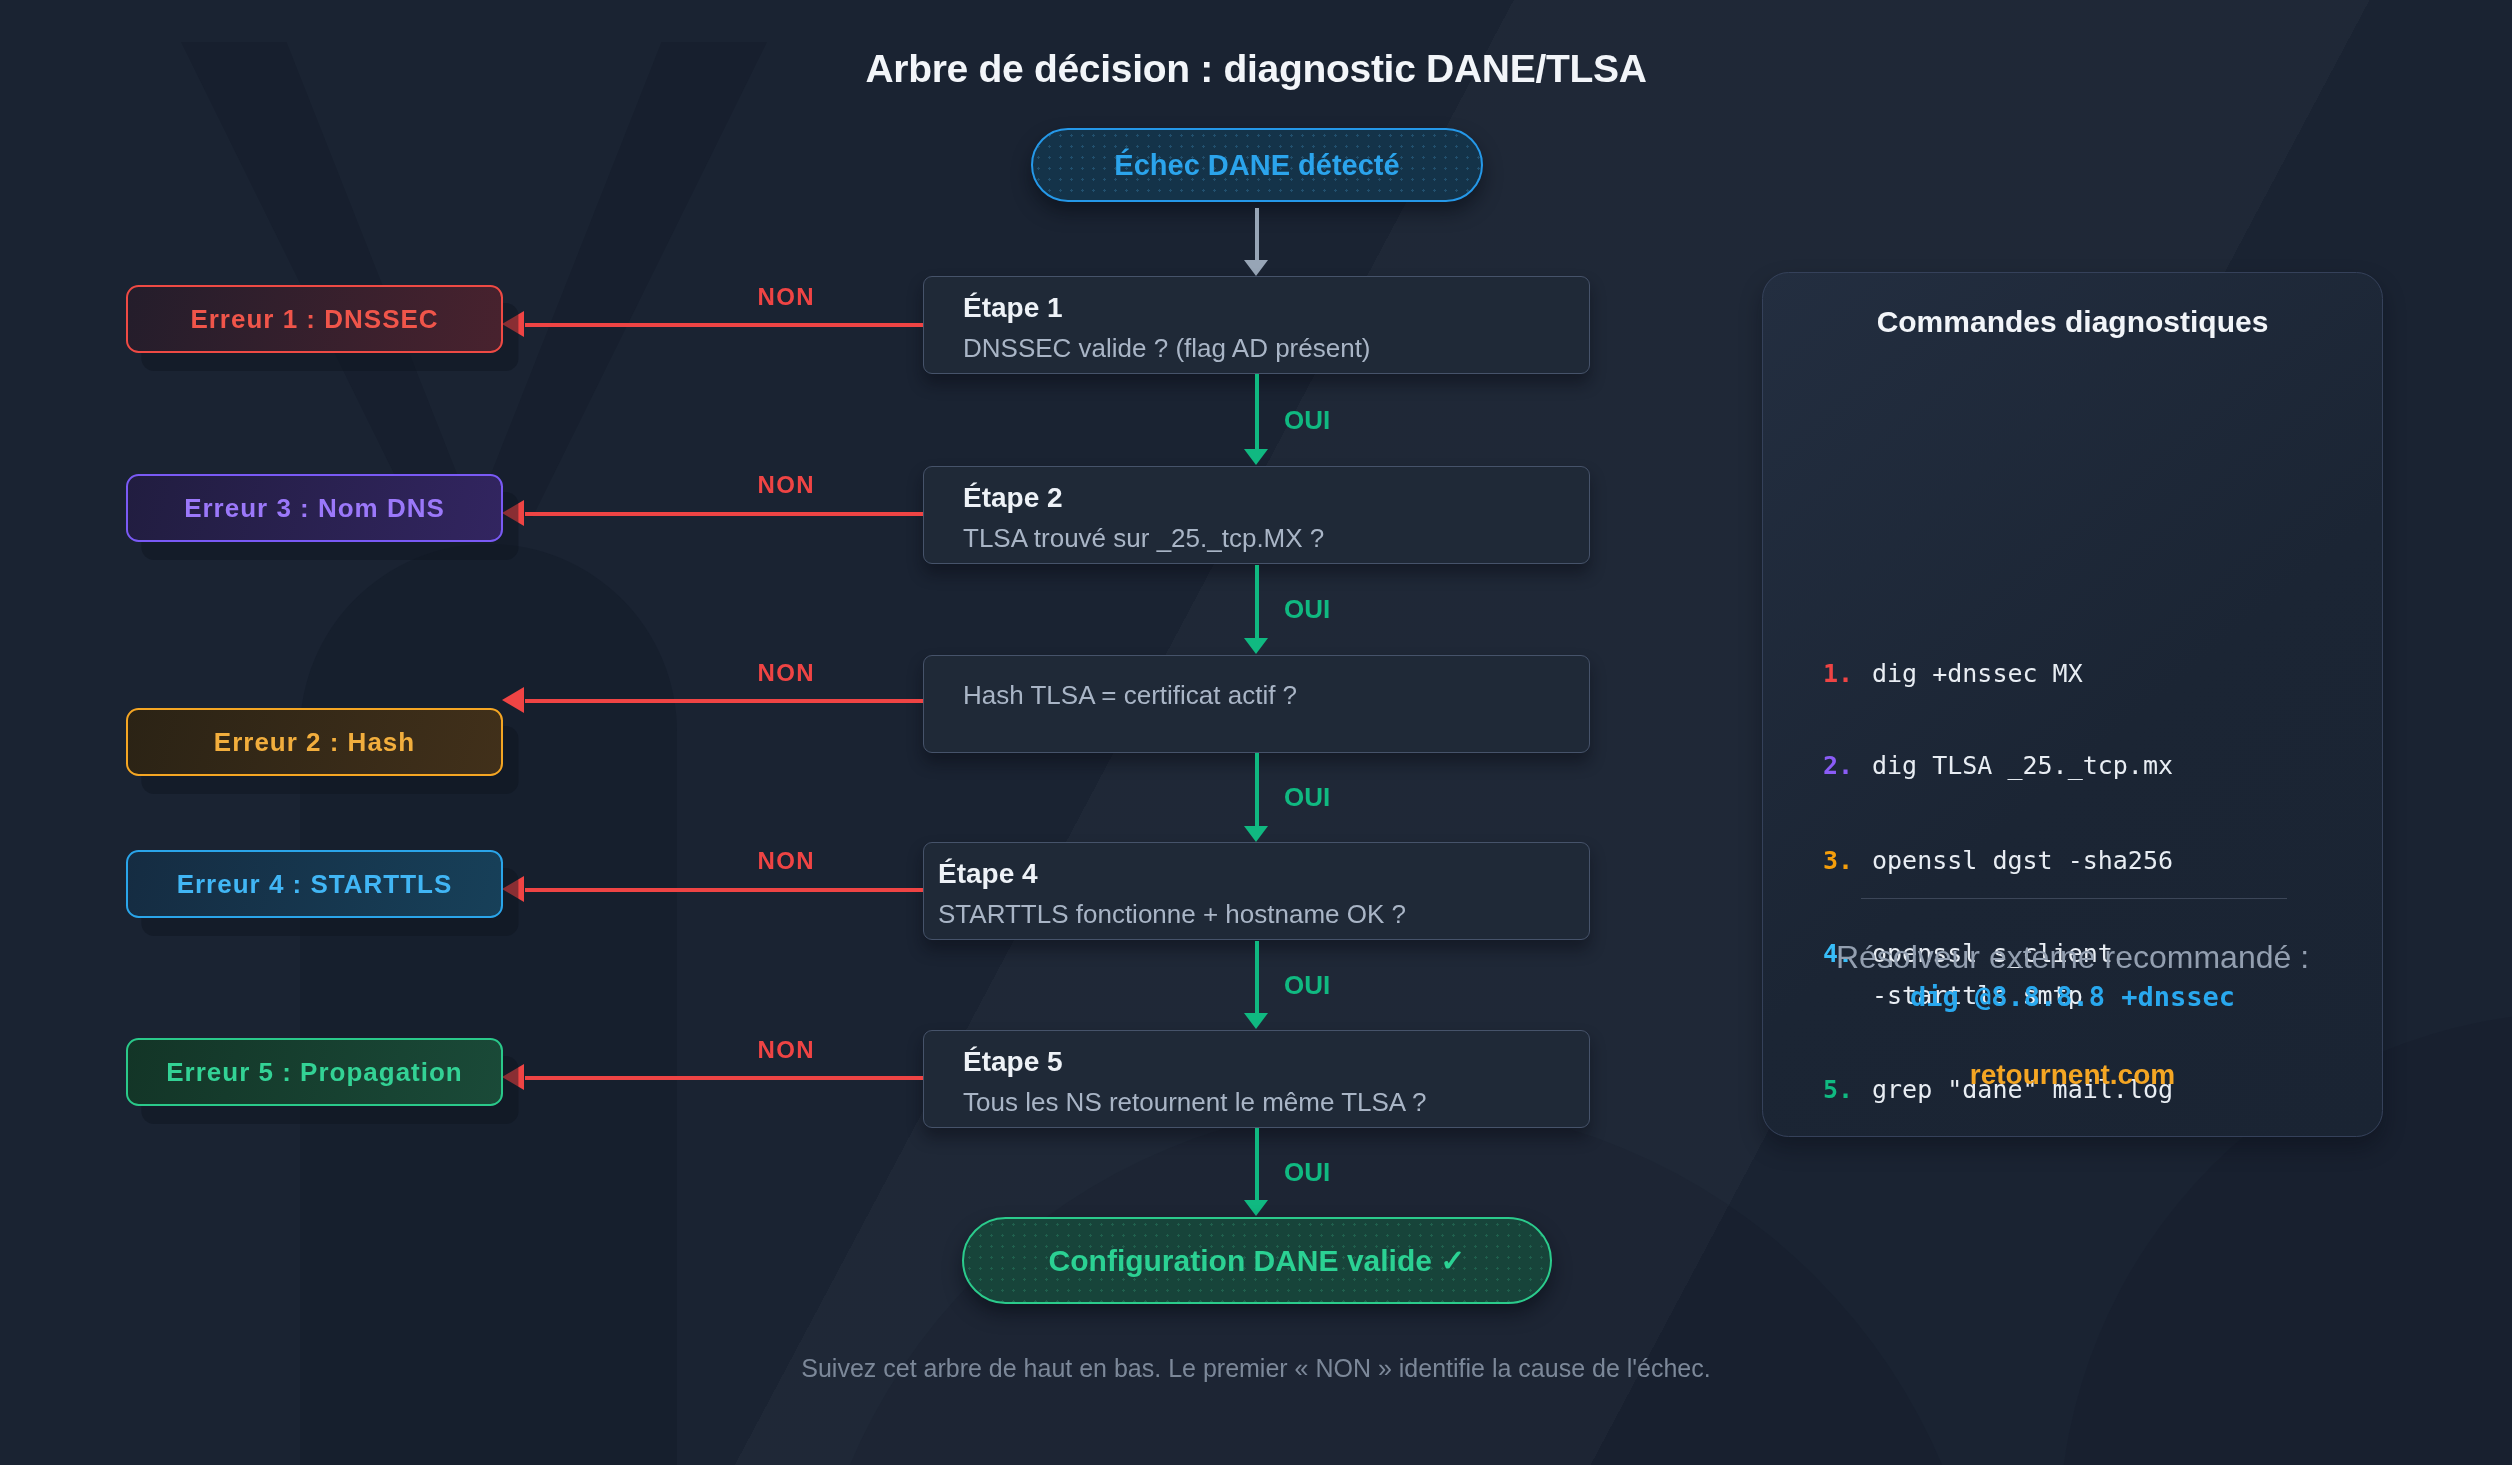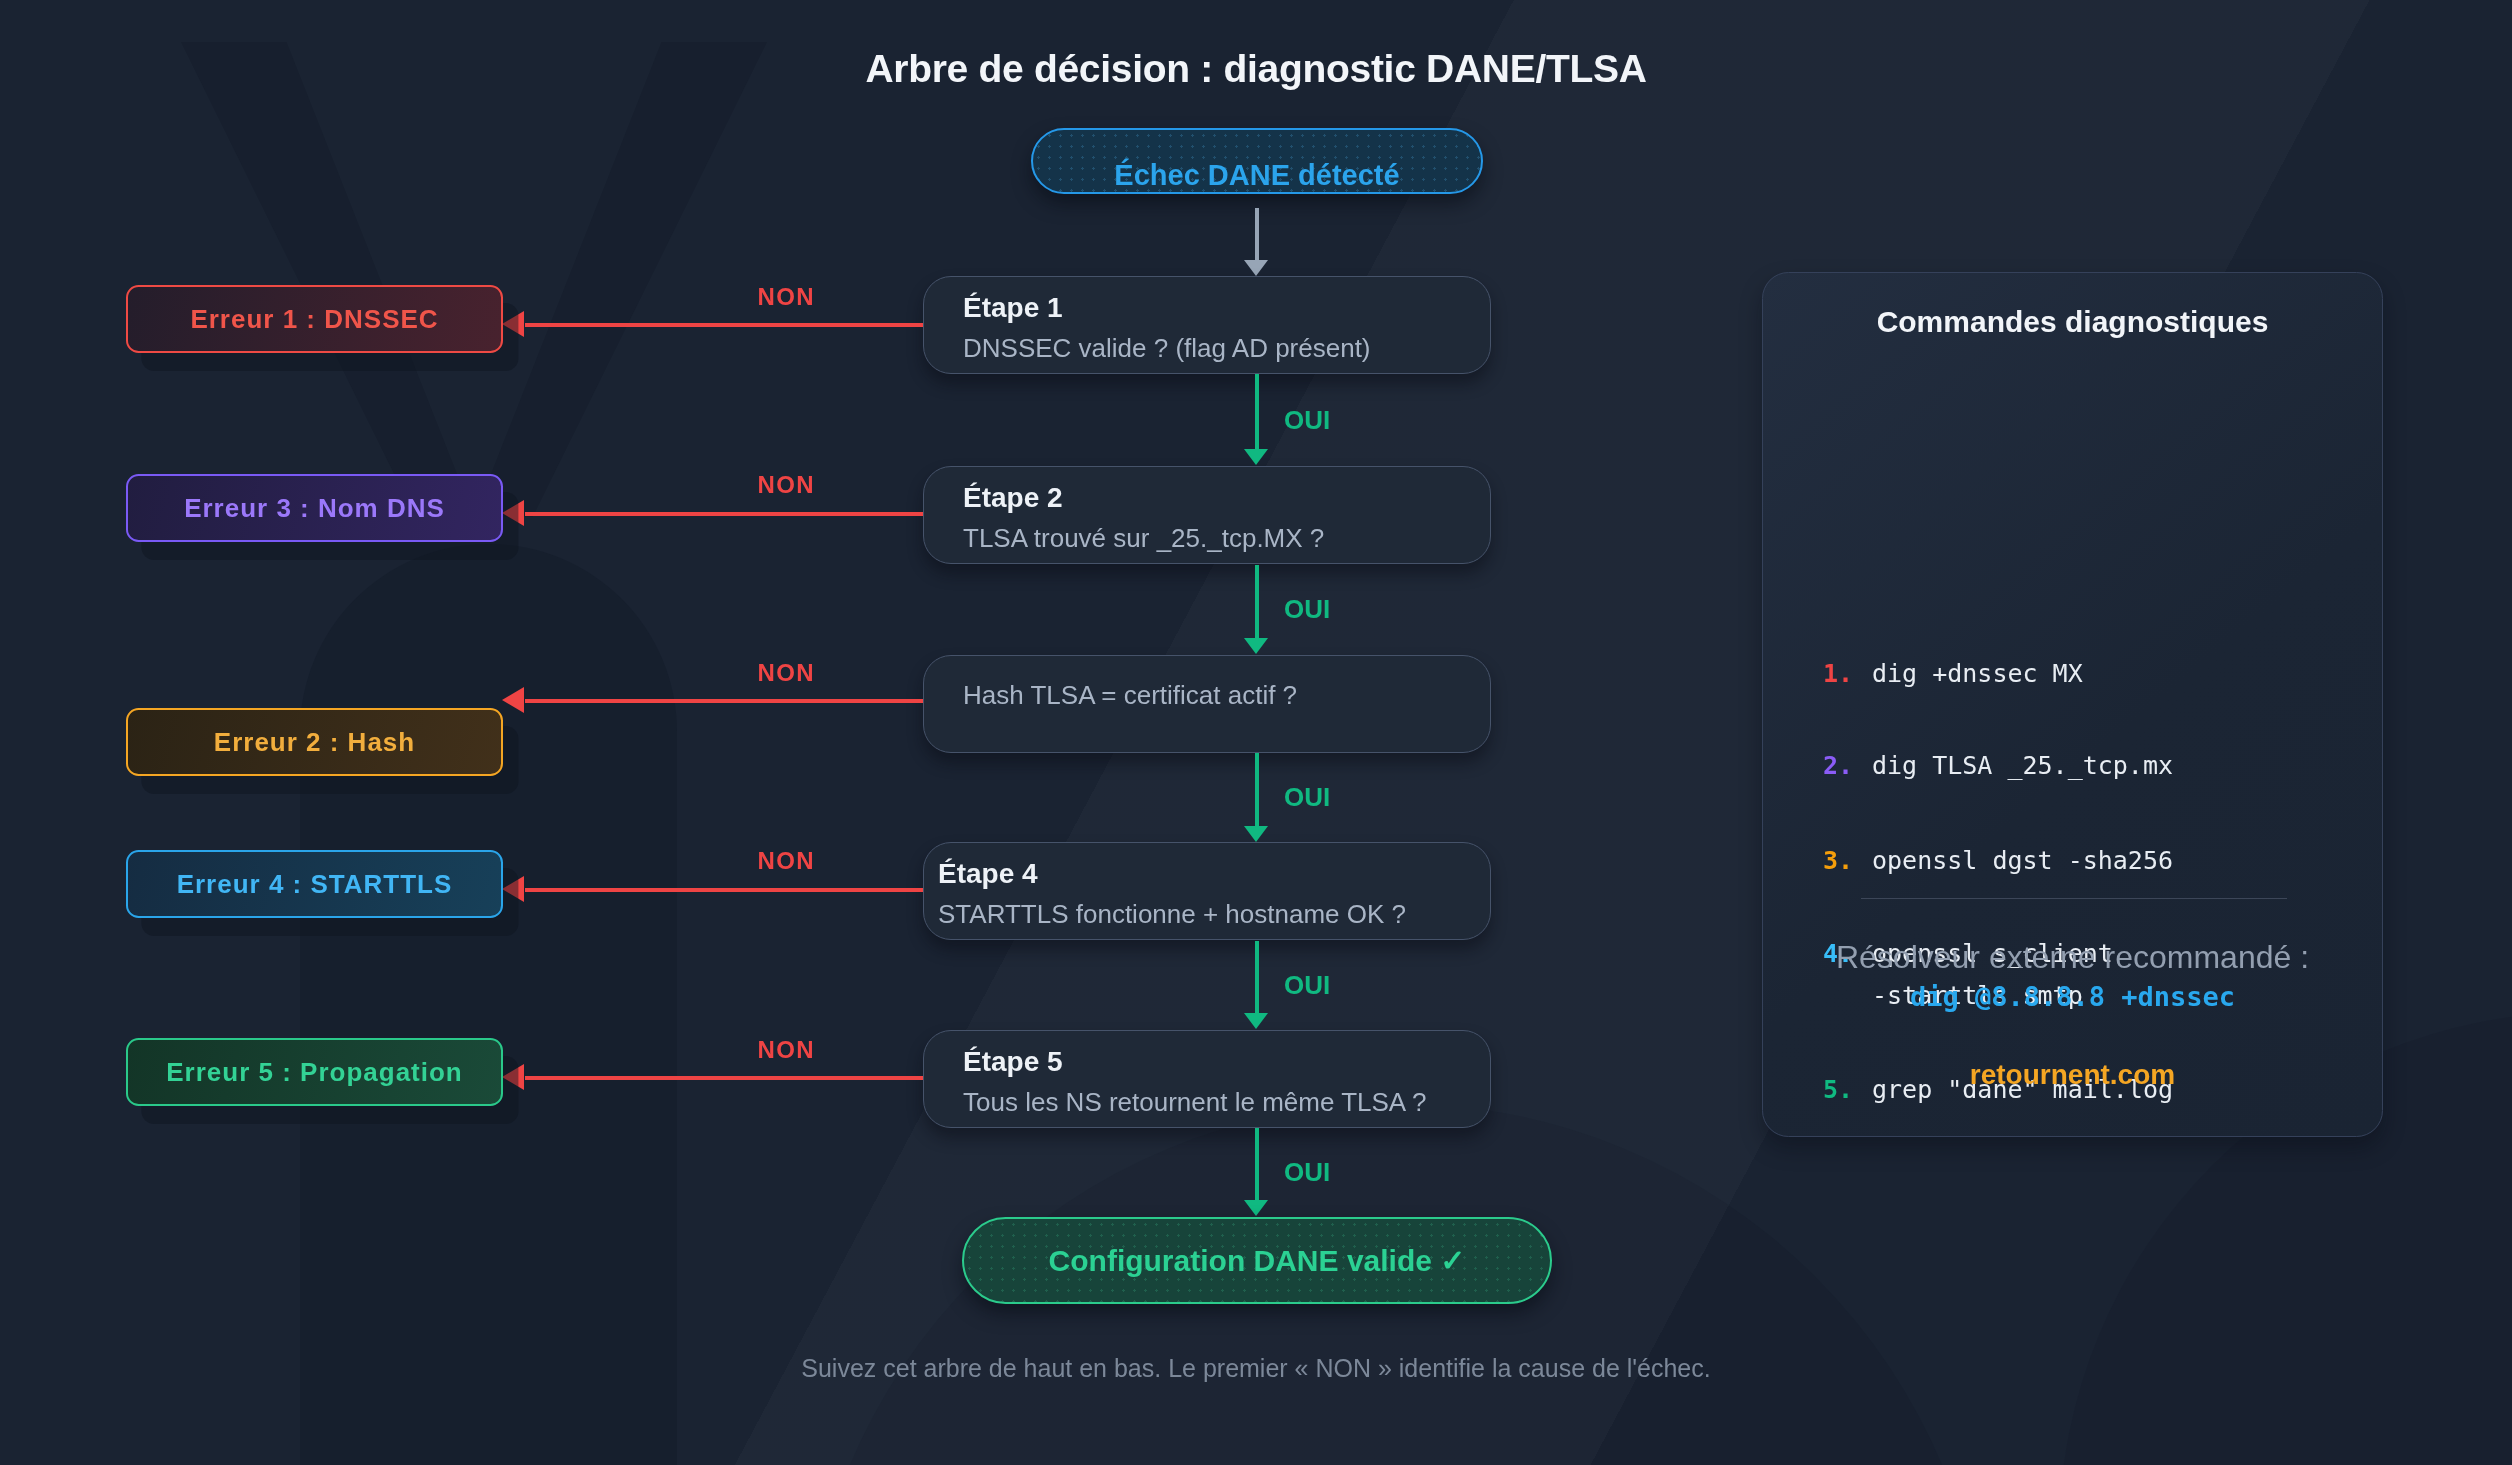--- a/index.html
+++ b/index.html
@@ -23,34 +23,34 @@
 
   
   .title { position:absolute; left:0; right:0; top:47px; text-align:center;
     font-size:39px; font-weight:bold; color:#f2f5f9; letter-spacing:-0.3px; }
   .footer { position:absolute; left:0; right:0; top:1354px; text-align:center;
     font-size:25px; color:#7c8899; }
 
   
   .pill { position:absolute; display:flex; align-items:center; justify-content:center;
     font-weight:bold; box-shadow:0 9.8px 18px rgba(6,10,18,0.5); }
-  .pill-start { left:1031px; top:128px; width:452px; height:66px; border-radius:42px;
+  .pill-start { left:1031px; top:128px; width:452px; height:74px; border-radius:42px;
     border:2.8px solid #2598e8; color:#2ba4ec; font-size:29px;
     background-color:#143349;
     background-image:radial-gradient(rgba(80,180,240,0.22) 1.4px, transparent 1.4px);
-    background-size:11px 11px;align-items:flex-end; }
+    background-size:11px 11px; }
   .pill-success { left:962px; top:1217px; width:590px; height:87px; border-radius:45px;
     border:2.8px solid #2bcb8c; color:#2bd193; font-size:30px;
     background-color:#17443a;
     background-image:radial-gradient(rgba(70,220,160,0.18) 1.4px, transparent 1.4px);
     background-size:11px 11px; }
 
   
-  .step { position:absolute; left:923px; width:568px; height:98px;
-    background:#1f2937; border:1.4px solid #46536a; border-radius:28px;
+  .step { position:absolute; left:923px; width:667px; height:98px;
+    background:#1f2937; border:1.4px solid #46536a; border-radius:9px;
     padding:15.4px 28px 0 39px; box-shadow:0 9.8px 15.4px rgba(8,12,20,0.45); }
   .step-title { font-size:28px; font-weight:bold; color:#eef2f7; }
   .step-q { font-size:26px; color:#a9b5c6; margin-top:8.4px; }
 
   
   .err { position:absolute; left:126px; width:377px; height:68px; border-radius:12.6px;
     display:flex; align-items:center; justify-content:center;
     font-size:26px; font-weight:bold; letter-spacing:1px;
     border:2.1px solid; box-shadow:15.4px 18px 0 rgba(13,19,30,0.45); }
   .err-red    { border-color:#ef4a44; background:linear-gradient(105deg,#241d2b,#48222e); }

